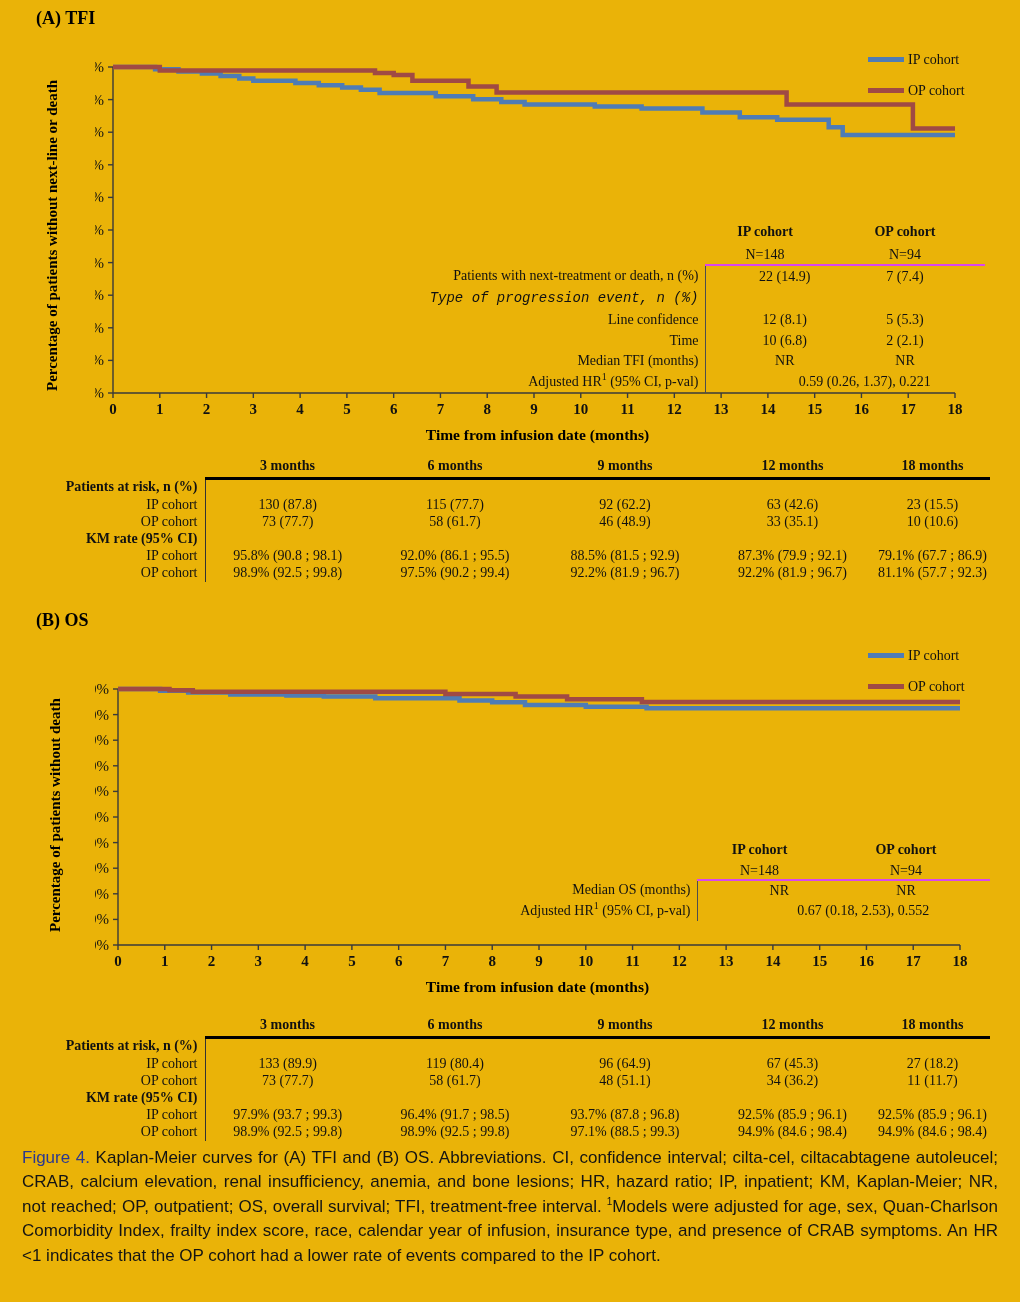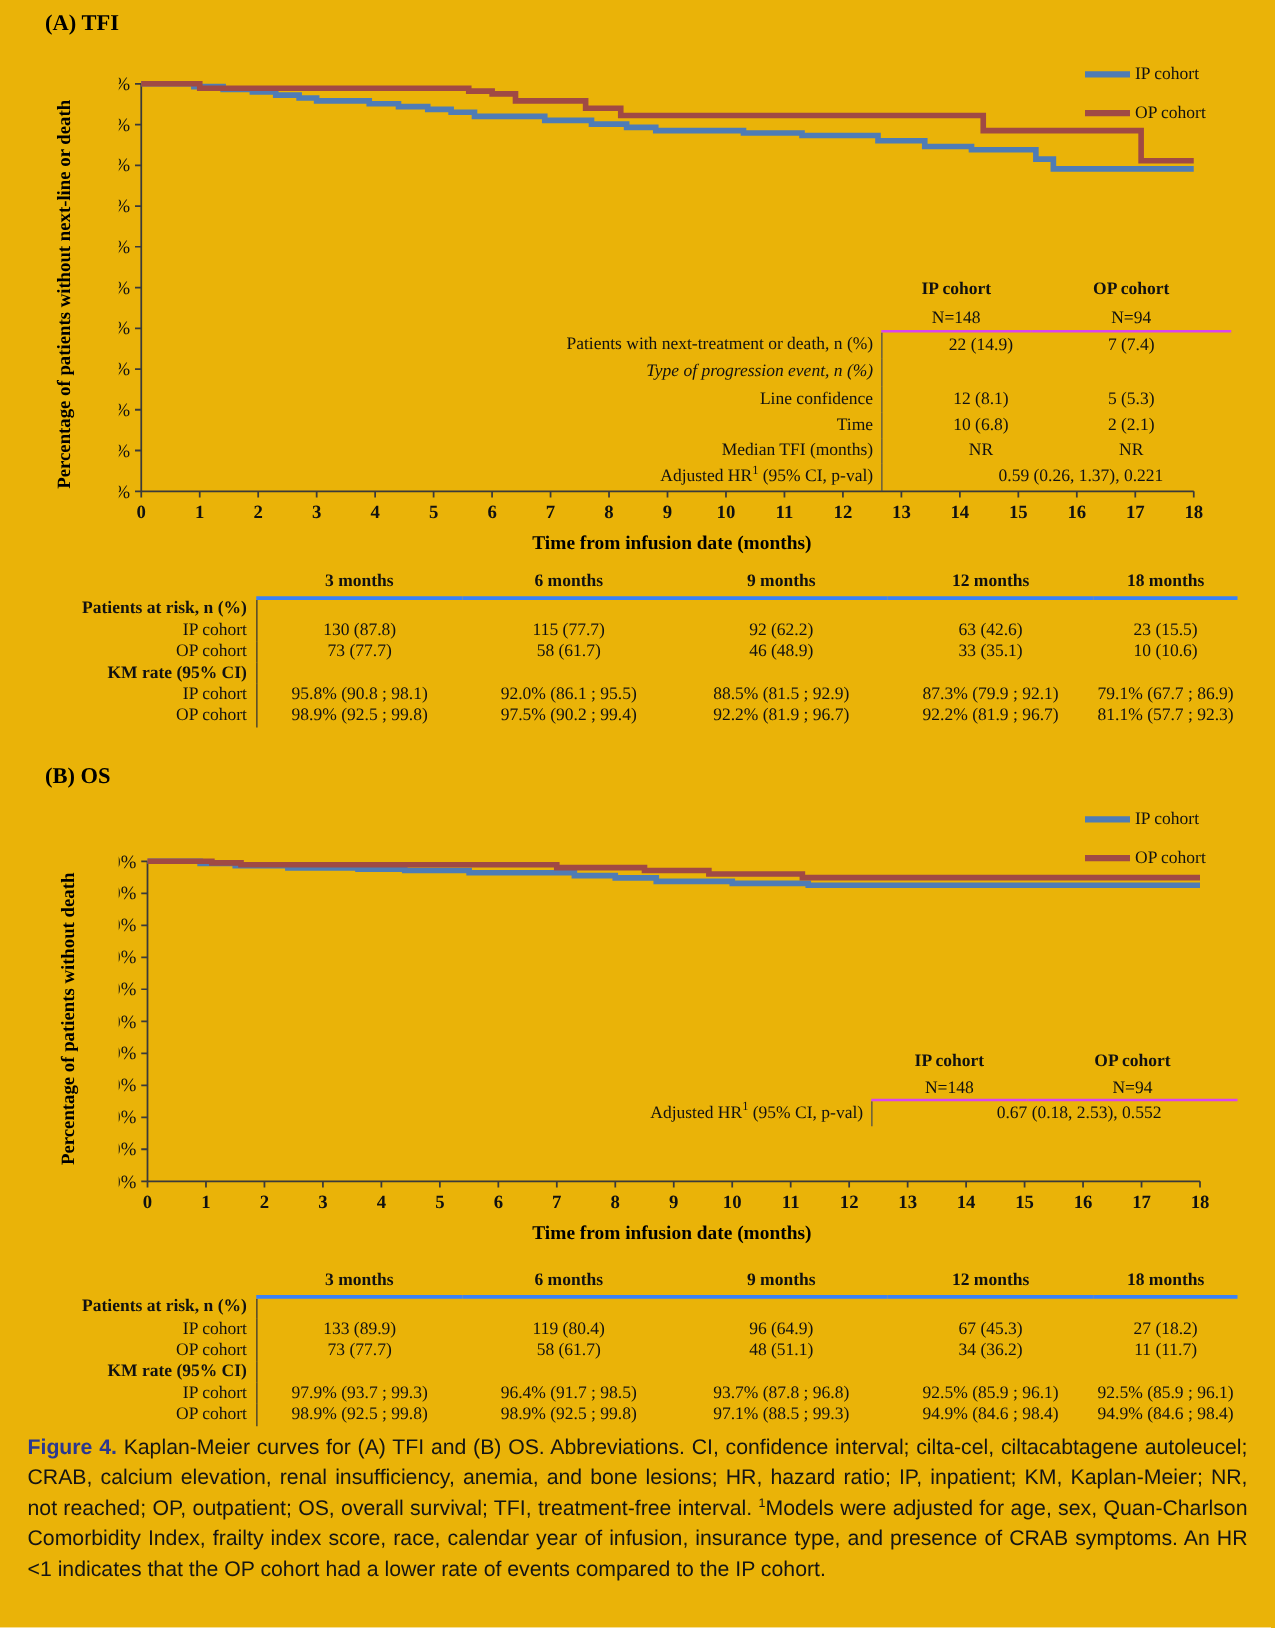--- a/index.html
+++ b/index.html
@@ -13,32 +13,32 @@
         font:bold 15.5px "Liberation Serif",serif;color:#000;}
   .legend{position:absolute;left:868px;}
   .lrow{display:flex;align-items:center;height:17px;margin-bottom:14px;}
   .lline{width:36px;height:5px;margin-right:4px;}
   .llab{font:14px "Liberation Serif",serif;color:#111;}
   table{border-collapse:collapse;table-layout:fixed;position:absolute;}
   td{padding:0;white-space:nowrap;vertical-align:middle;font:14px "Liberation Serif",serif;color:#111;}
   .stats td.lab{text-align:right;padding-right:6px;}
   .stats td.val{text-align:center;}
   .hdr{font-weight:bold;text-align:center;}
-  .it{font-style:italic;}
+  .it{font-style:italic;font-family:Liberation Mono, monospace;}
   .u{border-bottom:2px solid #d946ef;}
   .vl{border-left:1.5px solid #4d4d4d;padding-left:39px;}
   .risk td{text-align:center;}
   .risk td.lab{text-align:right;padding-right:7px;}
   .risk .sec{font-weight:bold;}
-  .risk .uu{border-bottom:3px solid #3b82f6;}
+  .risk .uu{border-bottom:3px solid #000000;}
   .risk .lv{border-right:1.5px solid #333;}
   sup{font-size:10px;line-height:0;}
   .caption{position:absolute;left:22px;top:1146px;width:976px;text-align:justify;
            font:17px/1.44 "Liberation Sans",sans-serif;color:#141414;}
-  .caption .fig{font-weight:bold;color:#2b3890;}
+  .caption .fig{font-weight:normal;color:#2b3890;}
 </style>
 </head>
 <body>
 
 <div class="page">
 
   <div class="ptitle" style="left:36px;top:8px;">(A) TFI</div>
 
   <div class="ylab" style="left:44px;top:70px;height:330px;">Percentage of patients without next-line or death</div>
 
@@ -330,20 +330,25 @@
         <tr style="height:24px">
       <td></td>
       <td class="hdr">IP cohort</td>
       <td class="hdr">OP cohort</td>
     </tr>
     <tr style="height:18px">
       <td></td>
       <td class="hdr u" style="font-weight:normal">N=148</td>
       <td class="hdr u" style="font-weight:normal">N=94</td>
     </tr>
+    <tr style="height:20px">
+      <td class="lab">Median OS (months)</td>
+      <td class="val vl">NR</td>
+      <td class="val">NR</td>
+    </tr>
     <tr style="height:21px">
       <td class="lab"><span>Adjusted HR</span><sup>1</sup><span> (95% CI, p-val)</span></td>
       <td class="val vl" colspan="2">0.67 (0.18, 2.53), 0.552</td>
     </tr>
   </tbody>
     </table>
 
   <table class="risk" style="left:35px;top:1014px;width:955px;">
     <colgroup>
         <col style="width:170px">

